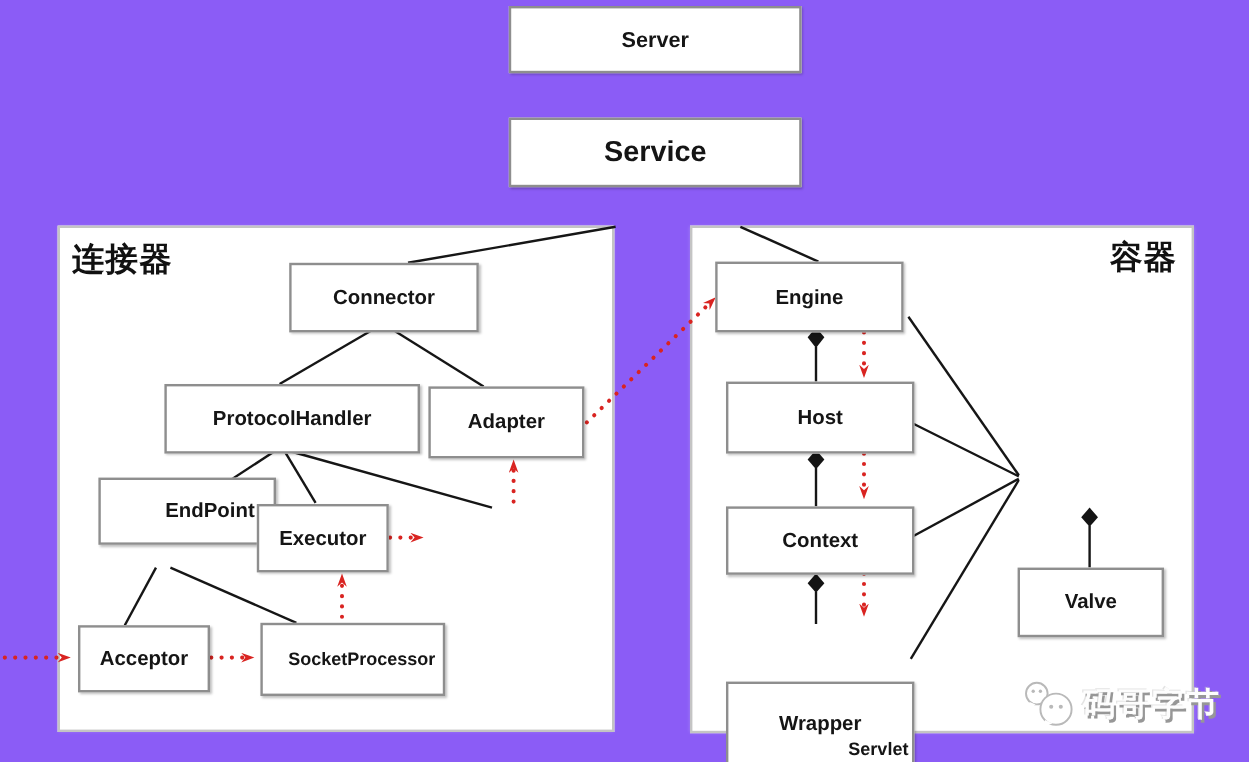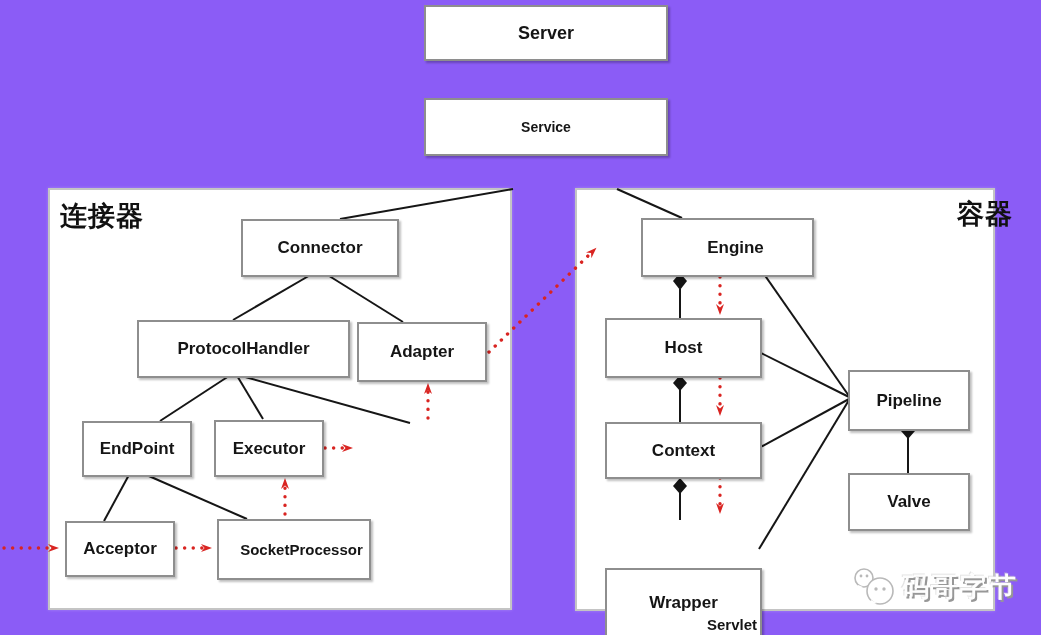--- a/index.html
+++ b/index.html
@@ -10,39 +10,39 @@
   .panel{
     position:absolute;background:#ffffff;border:2px solid #c4c4c4;
     box-shadow:0 0 3px rgba(255,255,255,0.25);
   }
   #panel-connector{left:48px;top:188px;width:460px;height:418px;}
   #panel-container{left:575px;top:188px;width:416px;height:419px;}
   .panel-title{
     position:absolute;font-weight:bold;color:#111;font-size:27px;letter-spacing:1px;
   }
   #title-connector{left:60px;top:198px;}
-  #title-container{left:925px;top:196px;margin-left:32px;}
+  #title-container{left:925px;top:196px;}
   svg.links{position:absolute;left:0;top:0;z-index:5;}
   .box{
     position:absolute;z-index:10;background:#fff;border:2px solid #8e8e8e;
     box-shadow:1.5px 1.5px 2px rgba(0,0,0,0.25);
     display:flex;align-items:center;justify-content:center;
     font-weight:bold;font-size:17px;color:#151515;
   }
   #box-server{left:424px;top:5px;width:240px;height:52px;font-size:18px;}
-  #box-service{left:424px;top:98px;width:240px;height:54px;font-size:14px;}
+  #box-service{left:424px;top:98px;width:240px;height:54px;font-size:24px;}
   #box-connector{left:241px;top:219px;width:154px;height:54px;}
   #box-protocolhandler{left:113px;top:320px;width:209px;height:54px;margin-left:24px;}
   #box-adapter{left:357px;top:322px;width:126px;height:56px;}
-  #box-endpoint{left:82px;top:421px;width:106px;height:52px;}
+  #box-endpoint{left:82px;top:398px;width:106px;height:52px;padding-left:38px;}
   #box-executor{left:214px;top:420px;width:106px;height:53px;}
   #box-processor{left:357px;top:423px;width:127px;height:55px;}
   #box-acceptor{left:65px;top:521px;width:106px;height:52px;}
   #box-socketprocessor{left:217px;top:519px;width:135px;height:57px;font-size:15px;padding-left:15px;}
-  #box-engine{left:641px;top:218px;width:153px;height:55px;padding-left:16px;}
+  #box-engine{left:596px;top:218px;width:153px;height:55px;}
   #box-host{left:605px;top:318px;width:153px;height:56px;}
   #box-context{left:605px;top:422px;width:153px;height:53px;}
   #box-wrapper{left:605px;top:540px;width:153px;height:65px;margin-top:28px;}
   #box-pipeline{left:848px;top:370px;width:118px;height:57px;}
   #box-valve{left:848px;top:473px;width:118px;height:54px;}
   #servlet-label{
     position:absolute;right:3px;bottom:2px;font-size:15px;font-weight:bold;color:#151515;
   }
   #watermark{
     position:absolute;left:850px;top:566px;z-index:20;display:flex;align-items:center;gap:4px;
@@ -124,21 +124,20 @@
   <div class="box" id="box-acceptor">Acceptor</div>
   <div class="box" id="box-socketprocessor">SocketProcessor</div>
 
   <div class="box" id="box-engine">Engine</div>
   <div class="box" id="box-host">Host</div>
   <div class="box" id="box-context">Context</div>
   <div class="box" id="box-wrapper">
     <span>Wrapper</span>
     <span id="servlet-label">Servlet</span>
   </div>
-  <div class="box" id="box-pipeline">Pipeline</div>
   <div class="box" id="box-valve">Valve</div>
 
   <div id="watermark">
     <svg width="48" height="42" viewBox="0 0 48 42">
       <g fill="#ffffff" stroke="#b9b9b9" stroke-width="1.6">
         <circle cx="14" cy="12" r="9"></circle>
         <path d="M8,19 L6,25 L13,21 Z" stroke="none"></path>
         <circle cx="30" cy="25" r="13"></circle>
         <path d="M21,34 L18,40 L27,37 Z" stroke="none"></path>
       </g>

